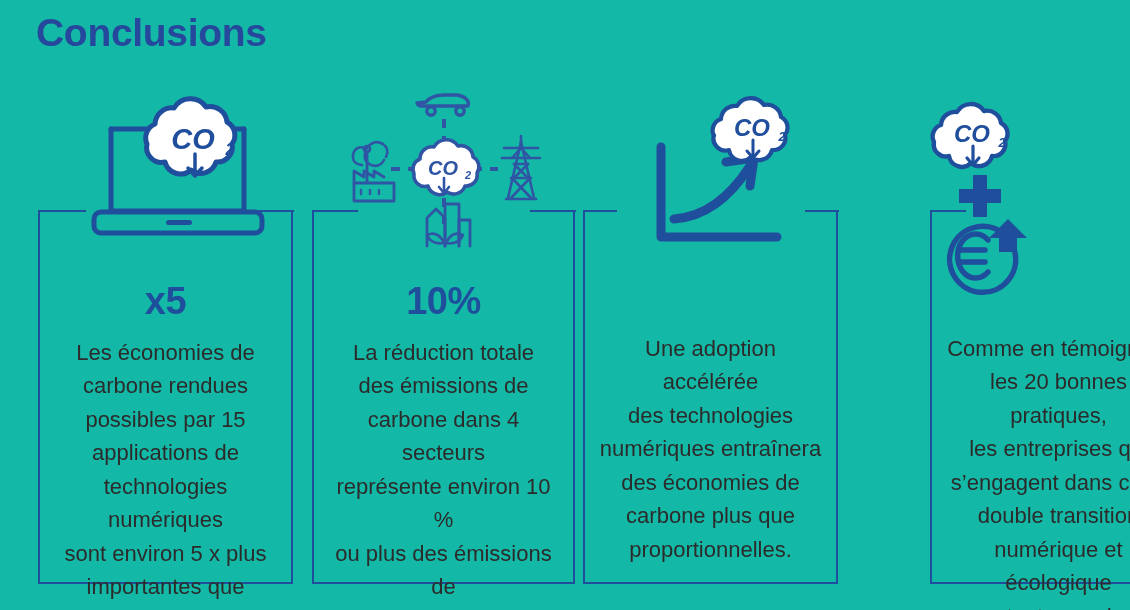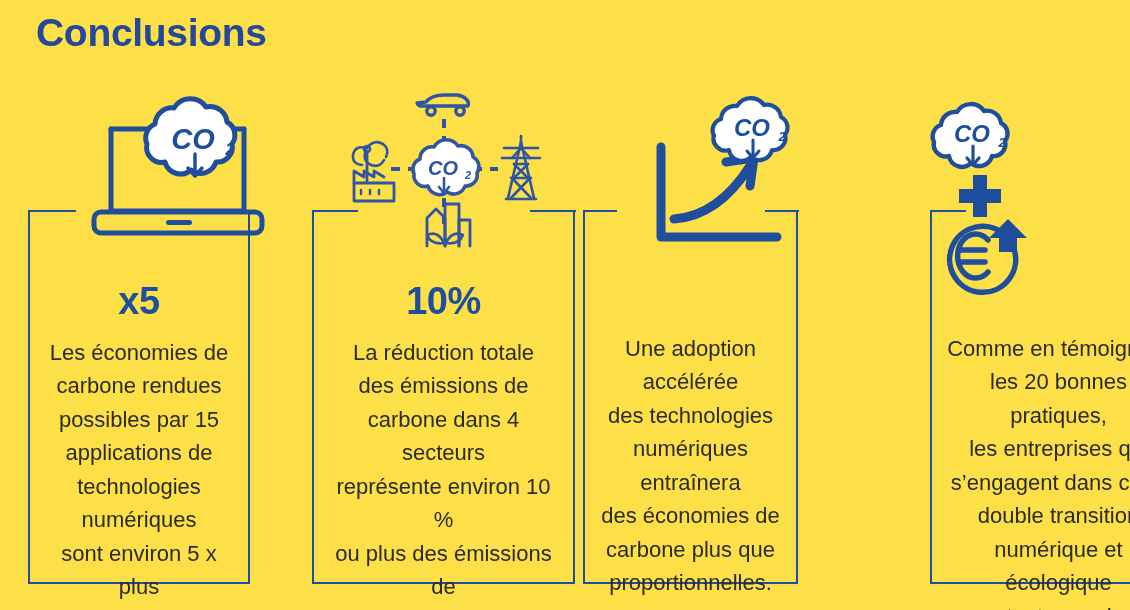--- a/index.html
+++ b/index.html
@@ -5,21 +5,21 @@
   * { box-sizing: border-box; margin: 0; padding: 0; }
   html, body {
     width: 1130px; height: 610px;
     background: #ffffff;
     font-family: "Liberation Sans", sans-serif;
     overflow: hidden;
   }
   #page {
     position: relative;
     width: 1130px; height: 610px;
-    background: #fde047;
+    background: #14b8a6;
   }
 
   
   .page-title {
     position: absolute;
     left: 36px; top: 12px;
     font-size: 39px;
     font-weight: bold;
     color: #26489c;
     letter-spacing: -0.3px;
@@ -90,21 +90,21 @@
   #icon-3 { left: 640px; top: 100px; width: 180px; height: 152px; }
   #icon-4 { left: 918px; top: 100px; width: 130px; height: 200px; }
 </style>
 </head>
 <body>
 
 <div id="page">
 
   <div class="page-title">Conclusions</div>
 
-  <div class="card" id="card-1" style="left:28px; width:222px;">
+  <div class="card" id="card-1" style="left:38px; width:255px;">
     <div class="top-stub left" style="width:48px;"></div>
     <div class="top-stub right" style="width:48px;"></div>
     <div class="card-inner">
       <div class="stat-number">x5</div>
       <div class="card-body">Les économies de
 carbone rendues
 possibles par 15
 applications de
 technologies numériques
 sont environ 5 x plus
@@ -124,21 +124,21 @@
 carbone dans 4 secteurs
 représente environ 10 %
 ou plus des émissions de
 carbone de la Belgique au
 cours des 10 prochaines
 années ou environ 30 %
 de l’objectif climatique.</div>
     </div>
   </div>
 
-  <div class="card" id="card-3" style="left:583px; width:215px;">
+  <div class="card" id="card-3" style="left:583px; width:255px;">
     <div class="top-stub left" style="width:34px;"></div>
     <div class="top-stub right" style="width:34px;"></div>
     <div class="card-inner">
       <div class="card-body">Une adoption accélérée
 des technologies
 numériques entraînera
 des économies de
 carbone plus que
 proportionnelles.</div>
     </div>

